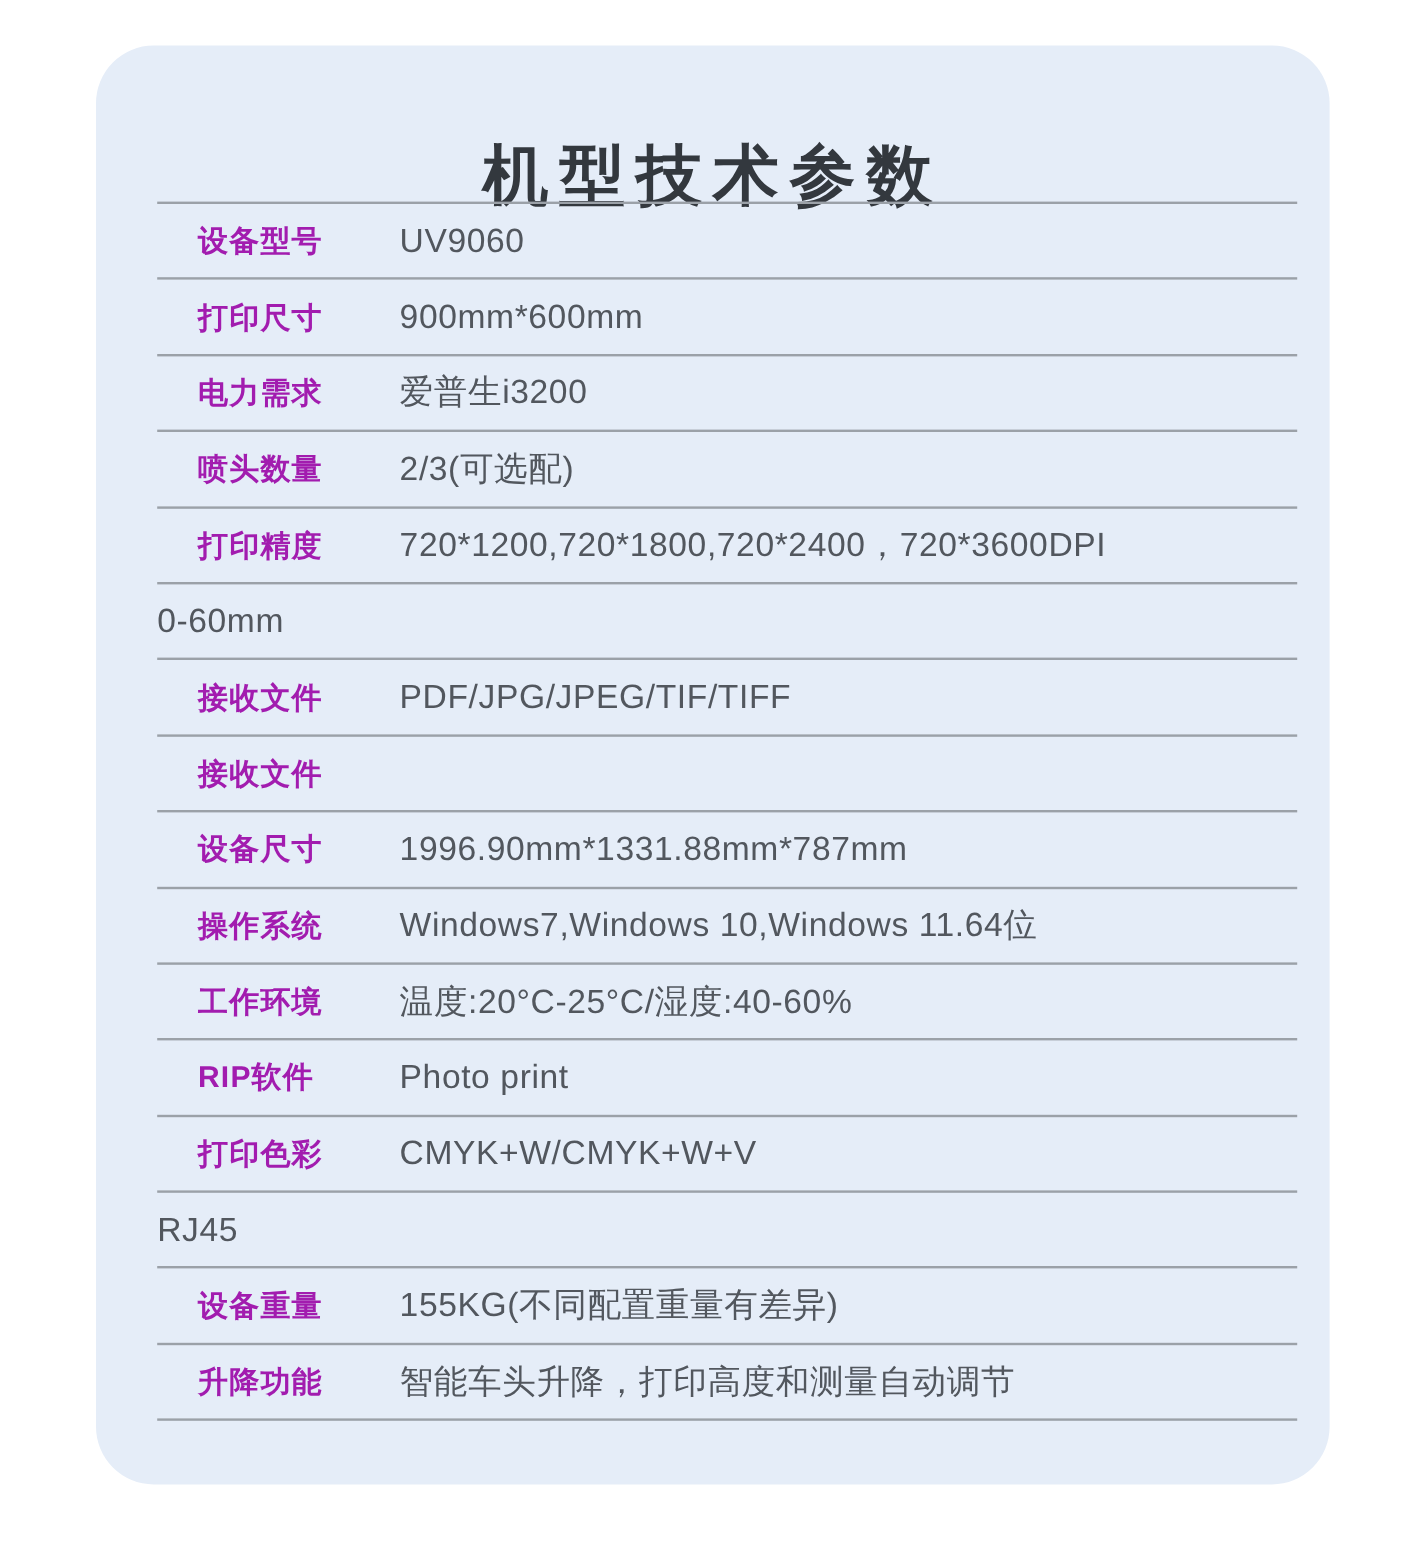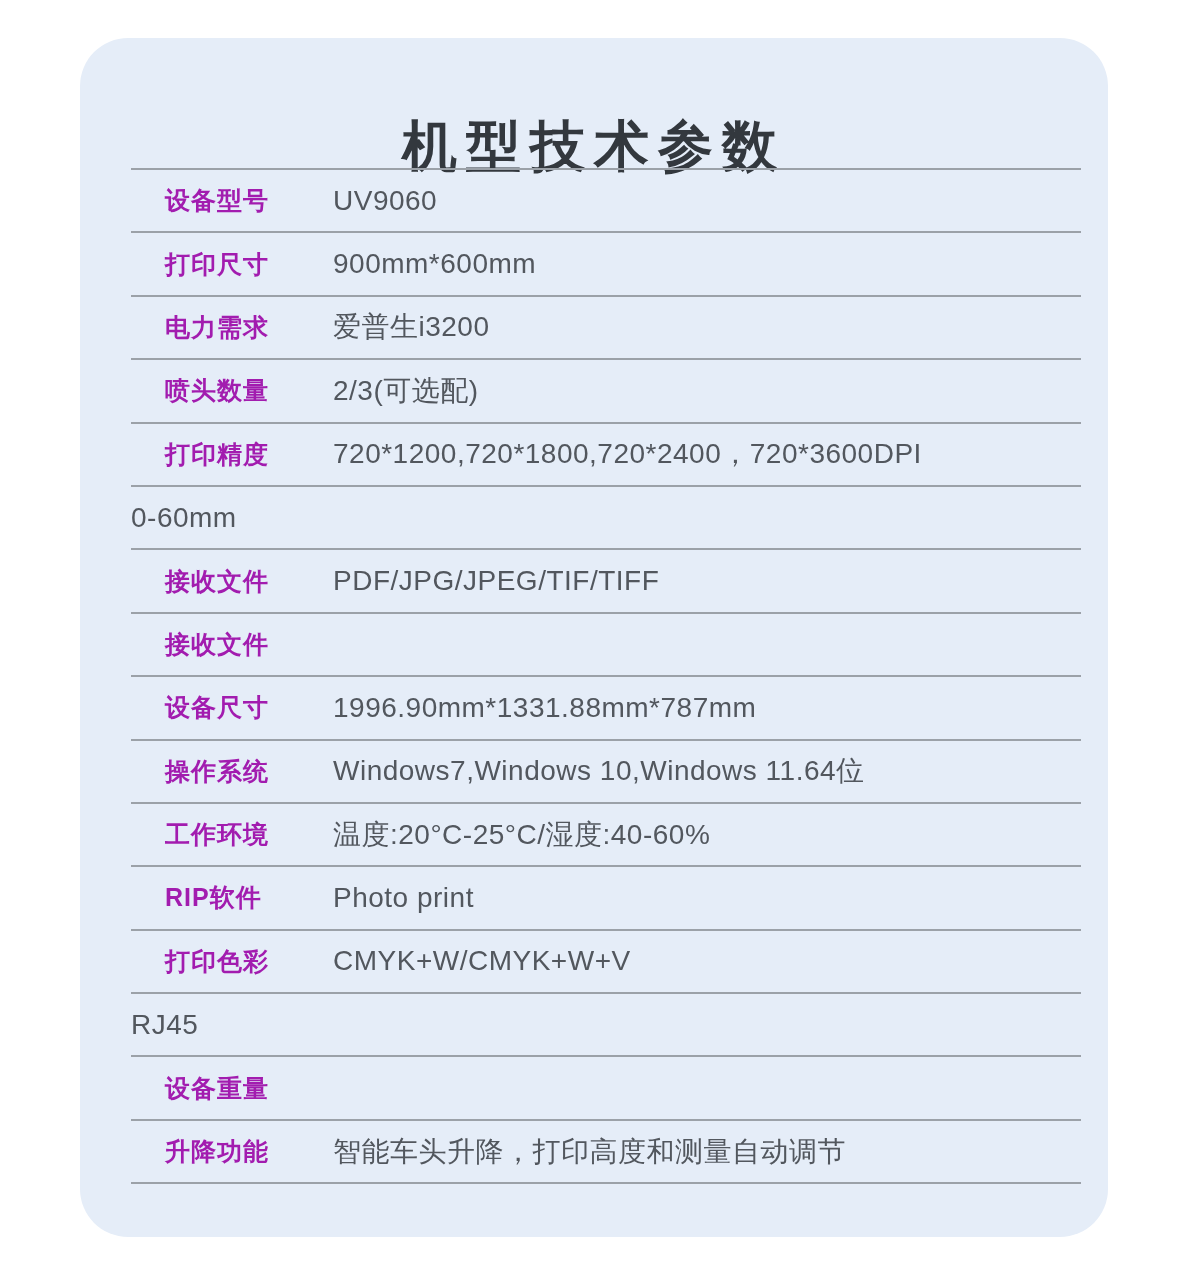--- a/index.html
+++ b/index.html
@@ -117,19 +117,20 @@
     </div>
     <div class="spec-row">
       <div class="spec-label">打印色彩</div>
       <div class="spec-value">CMYK+W/CMYK+W+V</div>
     </div>
     <div class="spec-row">
       <div class="spec-value">RJ45</div>
     </div>
     <div class="spec-row">
       <div class="spec-label">设备重量</div>
+      <div class="spec-value">155KG(不同配置重量有差异)</div>
     </div>
     <div class="spec-row">
       <div class="spec-label">升降功能</div>
       <div class="spec-value">智能车头升降，打印高度和测量自动调节</div>
     </div>
   </div>
 </div>
 
 </body></html>

